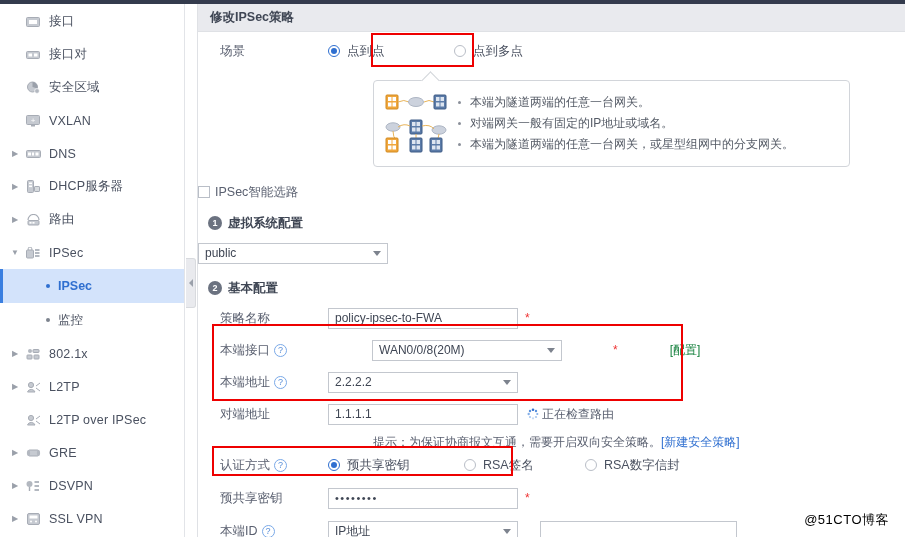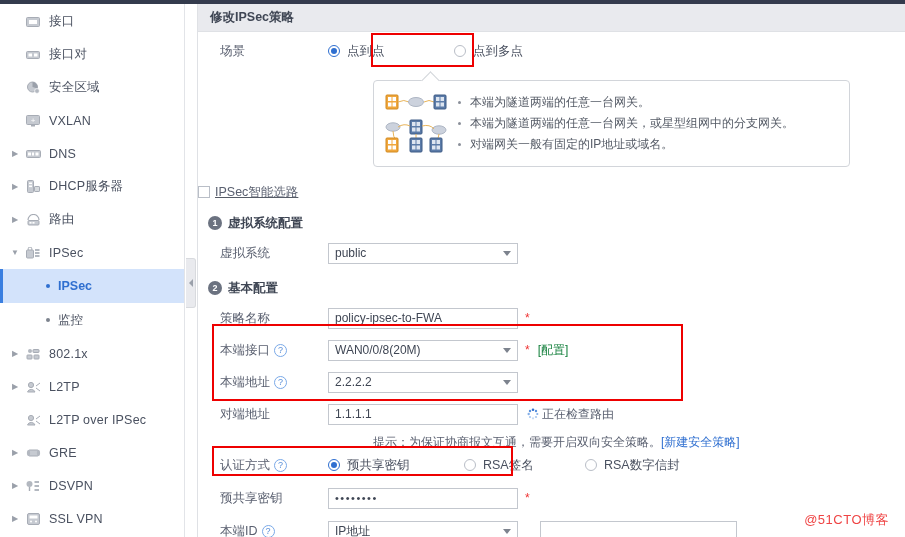--- a/index.html
+++ b/index.html
@@ -173,21 +173,21 @@
     display:flex; align-items:center; cursor:pointer;
   }
   .sel .caret {
     position:absolute; right:6px; top:50%;
     width:0;height:0;border-left:4px solid transparent;
     border-right:4px solid transparent;border-top:5px solid #7d838e;
     transform:translateY(-2px);
   }
   .req { color:#e33; font-size:12px; margin-left:7px; }
   .lnk { color:#15803d; font-size:12px; margin-left:8px; cursor:pointer; }
-  .checkbox-row { display:flex; align-items:center;text-decoration:underline; }
+  .checkbox-row { display:flex; align-items:center; }
   .cbx {
     width:12px; height:12px; border:1px solid #b9bec7;
     background:#fff; margin-right:5px; flex:0 0 12px;
   }
   .cbx-lbl { font-size:12.5px; color:#5a6070; }
 
   .spinner-txt { display:flex; align-items:center; margin-left:9px; }
   .spinner {
     width:12px; height:12px; margin-right:3px; flex:0 0 12px;
   }
@@ -196,21 +196,21 @@
   .hint {
     font-size:12px; color:#5a6070; padding-left:175px;
     line-height:16px; white-space:nowrap;
   }
   .hint .hl { color:#2f6fd0; cursor:pointer; }
 
   .pwd { letter-spacing:1.5px; font-size:11px; color:#3f4654; }
 
   .watermark {
     position:absolute; right:16px; bottom:8px;
-    font-size:13px; color:#ef4444; letter-spacing:0.5px;
+    font-size:13px; color:#000000; letter-spacing:0.5px;
   }
 </style>
 </head>
 <body>
 
 <div id="app">
 
   <div class="topstrip"></div>
 
   <div class="sidebar">
@@ -470,59 +470,58 @@
               <rect x="32.5" y="55.5" width="3.5" height="4" fill="#dde5f0"></rect>
             <rect x="46" y="48" width="12" height="14" rx="1" fill="#5b7ba8" stroke="#3f5c86"></rect>
             <rect x="48" y="50" width="3.5" height="4" fill="#dde5f0"></rect>
               <rect x="52.5" y="50" width="3.5" height="4" fill="#dde5f0"></rect>
             <rect x="48" y="55.5" width="3.5" height="4" fill="#dde5f0"></rect>
               <rect x="52.5" y="55.5" width="3.5" height="4" fill="#dde5f0"></rect>
           </svg>
         </div>
         <ul class="callout-list">
           <li>本端为隧道两端的任意一台网关。</li>
+          <li>对端网关一般有固定的IP地址或域名。</li>
           <li>本端为隧道两端的任意一台网关，或星型组网中的分支网关。</li>
-          <li>对端网关一般有固定的IP地址或域名。</li>
         </ul>
       </div>
 
       <div class="row" style="margin-top:12px;">
         <div class="checkbox-row">
           <span class="cbx"></span>
           <span class="cbx-lbl">IPSec智能选路</span>
         </div>
       </div>
 
       <div class="sect">
         <span class="num">1</span>
         <span class="stxt">虚拟系统配置</span>
       </div>
 
       <div class="row" style="margin-top:3px;">
-        <div class="label">虚拟系统</div>
         <div class="sel">
           <span>public</span>
           <span class="caret"></span>
         </div>
       </div>
 
       <div class="sect" style="margin-top:8px;">
         <span class="num">2</span>
         <span class="stxt">基本配置</span>
       </div>
 
       <div class="row" style="margin-top:3px;">
         <div class="label">策略名称</div>
         <div class="fld w190">
           <span>policy-ipsec-to-FWA</span>
         </div>
         <span class="req">*</span>
       </div>
 
-      <div class="row" style="margin-top:6px;">
+      <div class="row" style="margin-top:6px;gap:44px;">
         <div class="label">
           <span>本端接口</span>
           <span class="help-ico">?</span>
         </div>
         <div class="sel">
           <span>WAN0/0/8(20M)</span>
           <span class="caret"></span>
         </div>
         <span class="req">*</span>
         <span class="lnk">[配置]</span>

